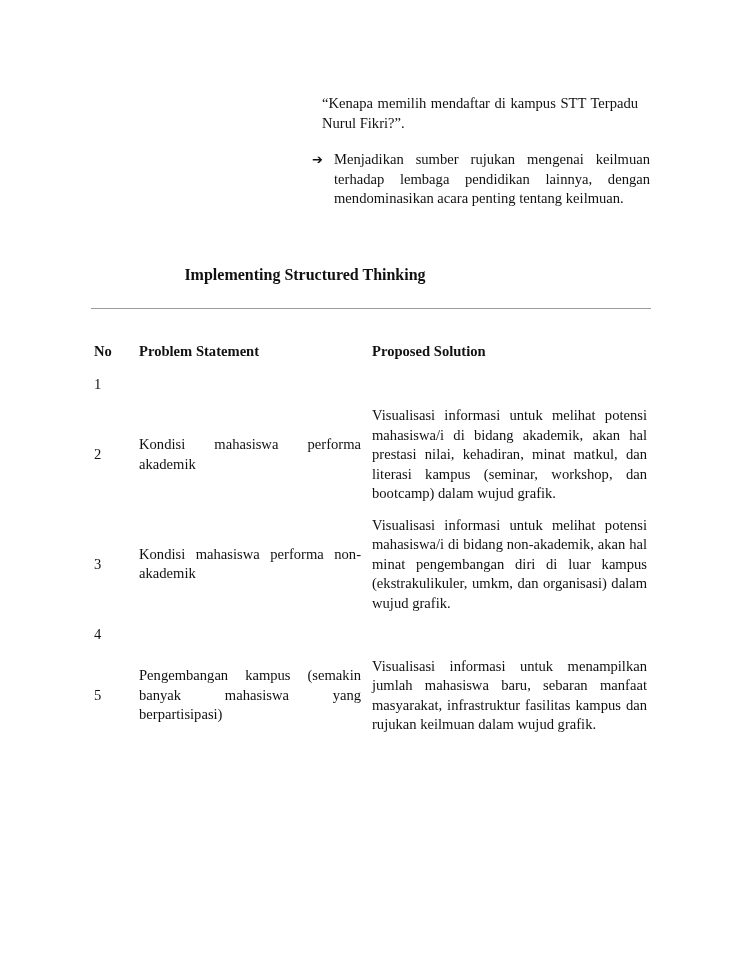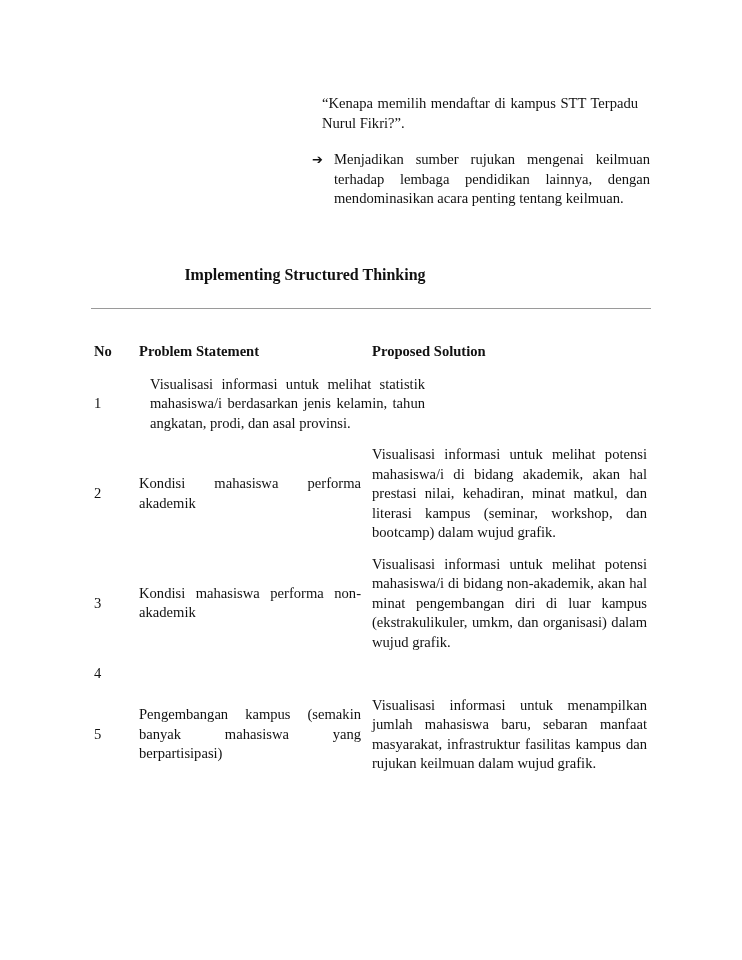--- a/index.html
+++ b/index.html
@@ -109,21 +109,20 @@
 
   <div class="table">
     <div class="row header">
       <div class="col-no">No</div>
       <div class="col-ps">Problem Statement</div>
       <div class="col-sol">Proposed Solution</div>
     </div>
 
     <div class="row data">
       <div class="col-no">1</div>
-      <div class="col-sol">Visualisasi informasi untuk melihat statistik mahasiswa/i berdasarkan jenis kelamin, tahun angkatan, prodi, dan asal provinsi.</div>
     </div>
 
     <div class="row data">
       <div class="col-no">2</div>
       <div class="col-ps">Kondisi mahasiswa performa akademik</div>
       <div class="col-sol">Visualisasi informasi untuk melihat potensi mahasiswa/i di bidang akademik, akan hal prestasi nilai, kehadiran, minat matkul, dan literasi kampus (seminar, workshop, dan bootcamp) dalam wujud grafik.</div>
     </div>
 
     <div class="row data">
       <div class="col-no">3</div>

